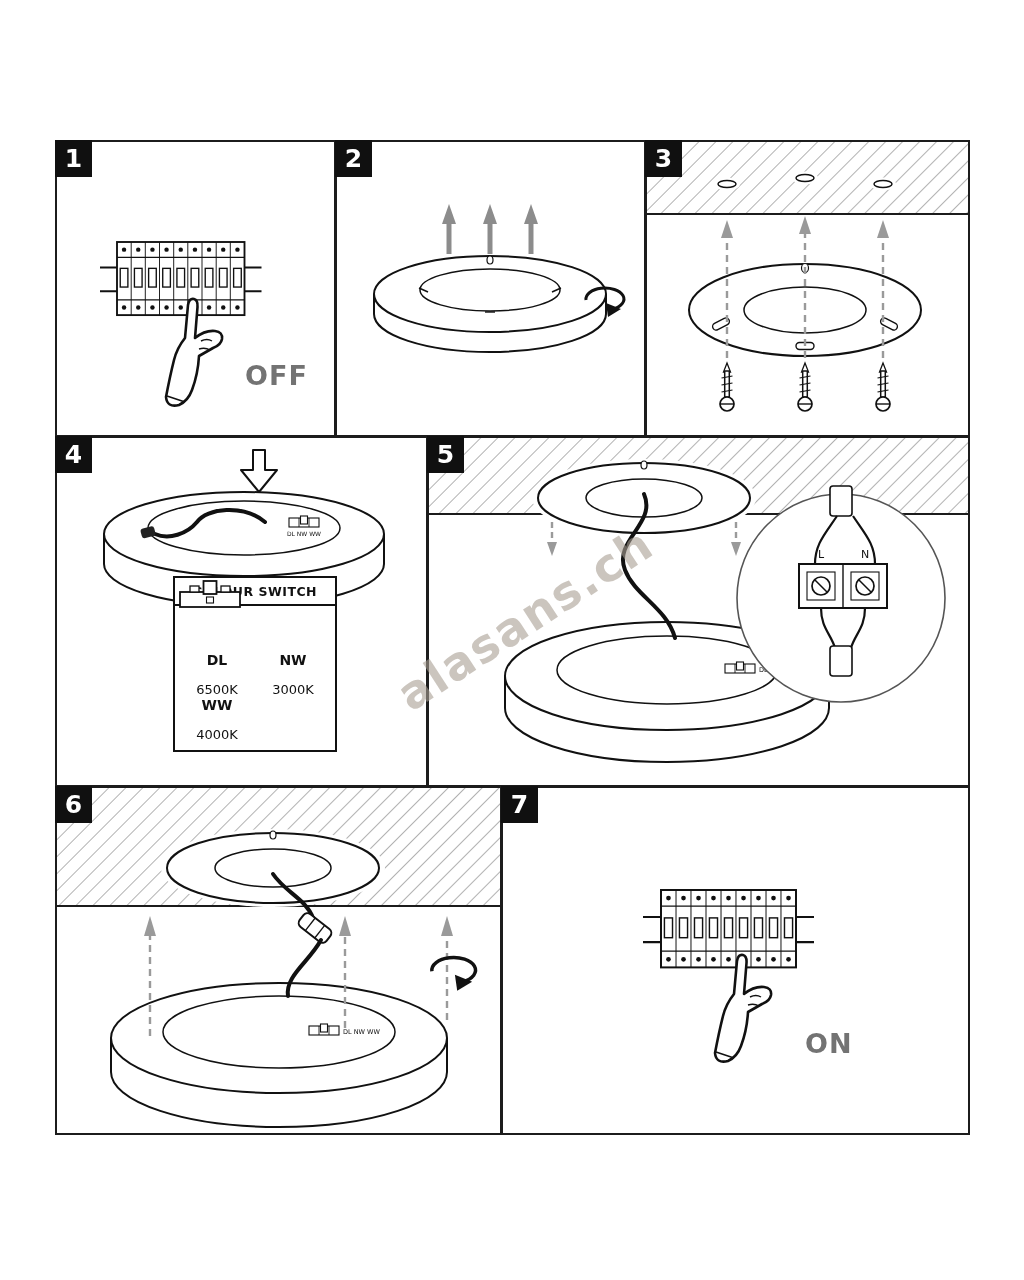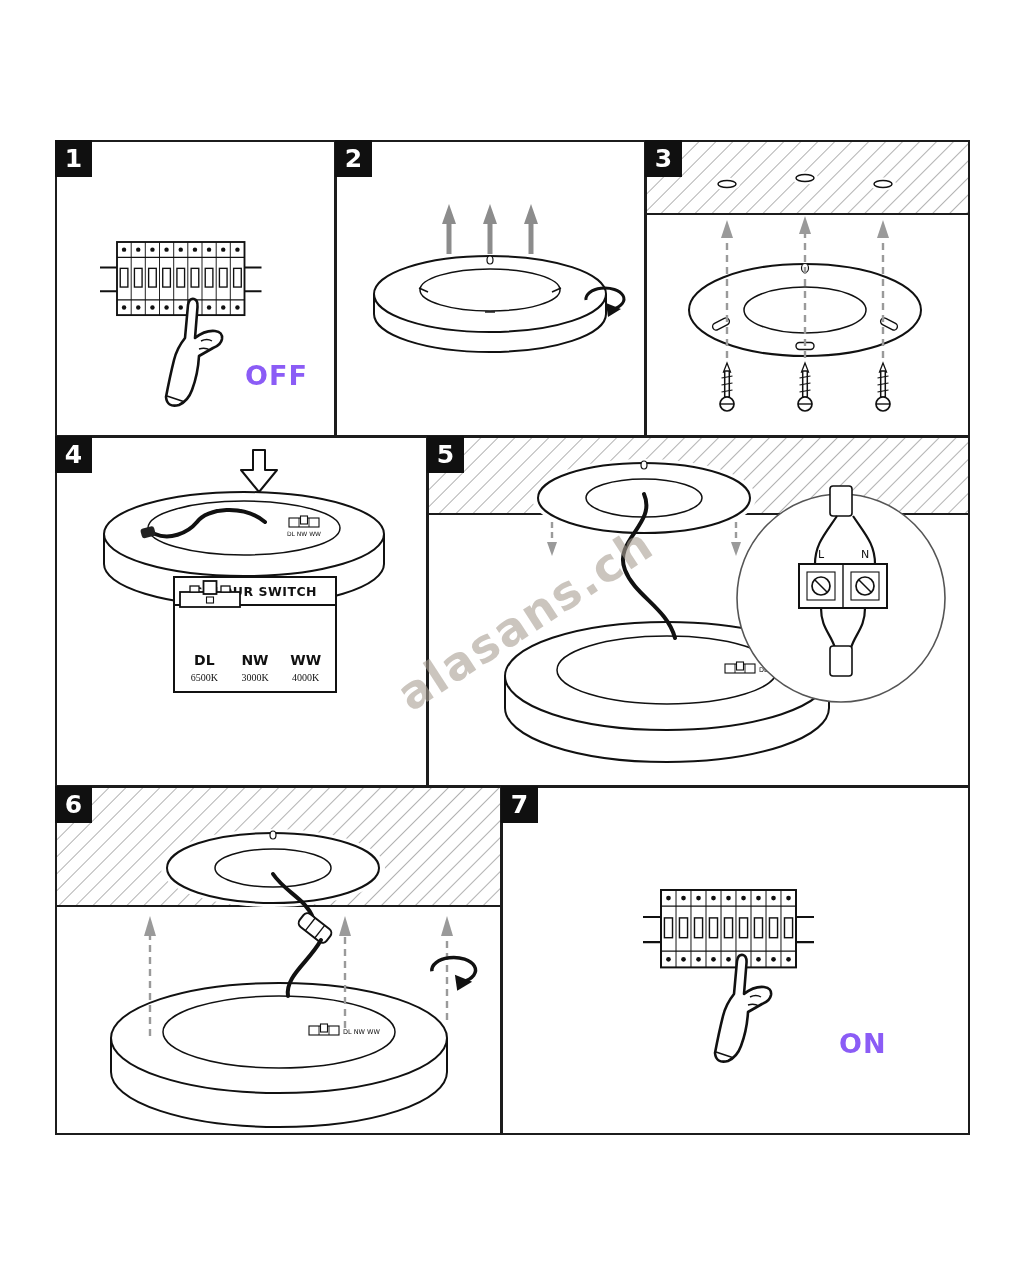--- a/index.html
+++ b/index.html
@@ -2,27 +2,27 @@
 <html><head>
 <meta charset="utf-8">
 <style>
   html,body{margin:0;padding:0;background:#fff;}
   .page{position:relative;width:1024px;height:1280px;background:#fff;overflow:hidden;
         font-family:"DejaVu Sans",sans-serif;color:#111;}
   .panel{position:absolute;border:2px solid #1c1c1c;background:#fff;box-sizing:border-box;}
   .panel svg{display:block;position:absolute;left:0;top:0;}
   .badge{position:absolute;top:-2px;left:-2px;width:37px;height:37px;background:#101010;color:#fff;
          font-weight:bold;font-size:25px;display:flex;align-items:center;justify-content:center;z-index:4;}
-  .state-label{position:absolute;font-weight:bold;font-size:27px;letter-spacing:1px;color:#8b5cf6;z-index:3;}
+  .state-label{position:absolute;font-weight:bold;font-size:27px;letter-spacing:1px;color:#737373;z-index:3;}
   .cswitch{position:absolute;left:116px;top:138px;width:160px;border:2px solid #111;background:#fff;z-index:2;}
   .cs-title{font-weight:bold;font-size:12.5px;text-align:center;padding:6px 0 5px 0;border-bottom:2px solid #111;letter-spacing:.5px;}
   .cs-graphic{height:46px;display:flex;align-items:center;justify-content:center;}
-  .cs-modes{display:grid;grid-template-columns:1fr 1fr 1fr;text-align:center;padding:0 4px 8px 4px;}
+  .cs-modes{display:grid;grid-template-columns:1fr 1fr;text-align:center;padding:0 4px 8px 4px;}
   .cs-label{font-weight:bold;font-size:14px;}
-  .cs-kelvin{font-size:10px;margin-top:4px;font-family:Liberation Serif, serif;}
+  .cs-kelvin{font-size:13px;margin-top:14px;}
   .watermark{position:absolute;left:402px;top:672px;font-size:46px;font-weight:600;letter-spacing:2px;
              color:rgba(168,158,147,0.6);transform:rotate(-33deg);transform-origin:0 50%;z-index:9;pointer-events:none;}
 </style>
 </head>
 <body>
 
 <div class="page">
 
   <svg width="0" height="0" style="position:absolute" aria-hidden="true">
     <defs>
@@ -367,18 +367,18 @@
   <div class="panel" style="left:501px;top:786px;width:469px;height:349px;">
     <div class="badge">7</div>
     <svg width="465" height="345" viewBox="0 0 465 345">
       <g>
         <use href="#breaker-sym" transform="translate(140,102) scale(0.9)"></use>
       </g>
       <g>
         <use href="#hand-sym" transform="translate(207,166)"></use>
       </g>
     </svg>
-    <div class="state-label" style="left:302px;top:240px;margin-left:34px;">ON</div>
+    <div class="state-label" style="left:302px;top:240px;">ON</div>
   </div>
 
   <div class="watermark">alasans.ch</div>
 
 </div>
 
 </body></html>

